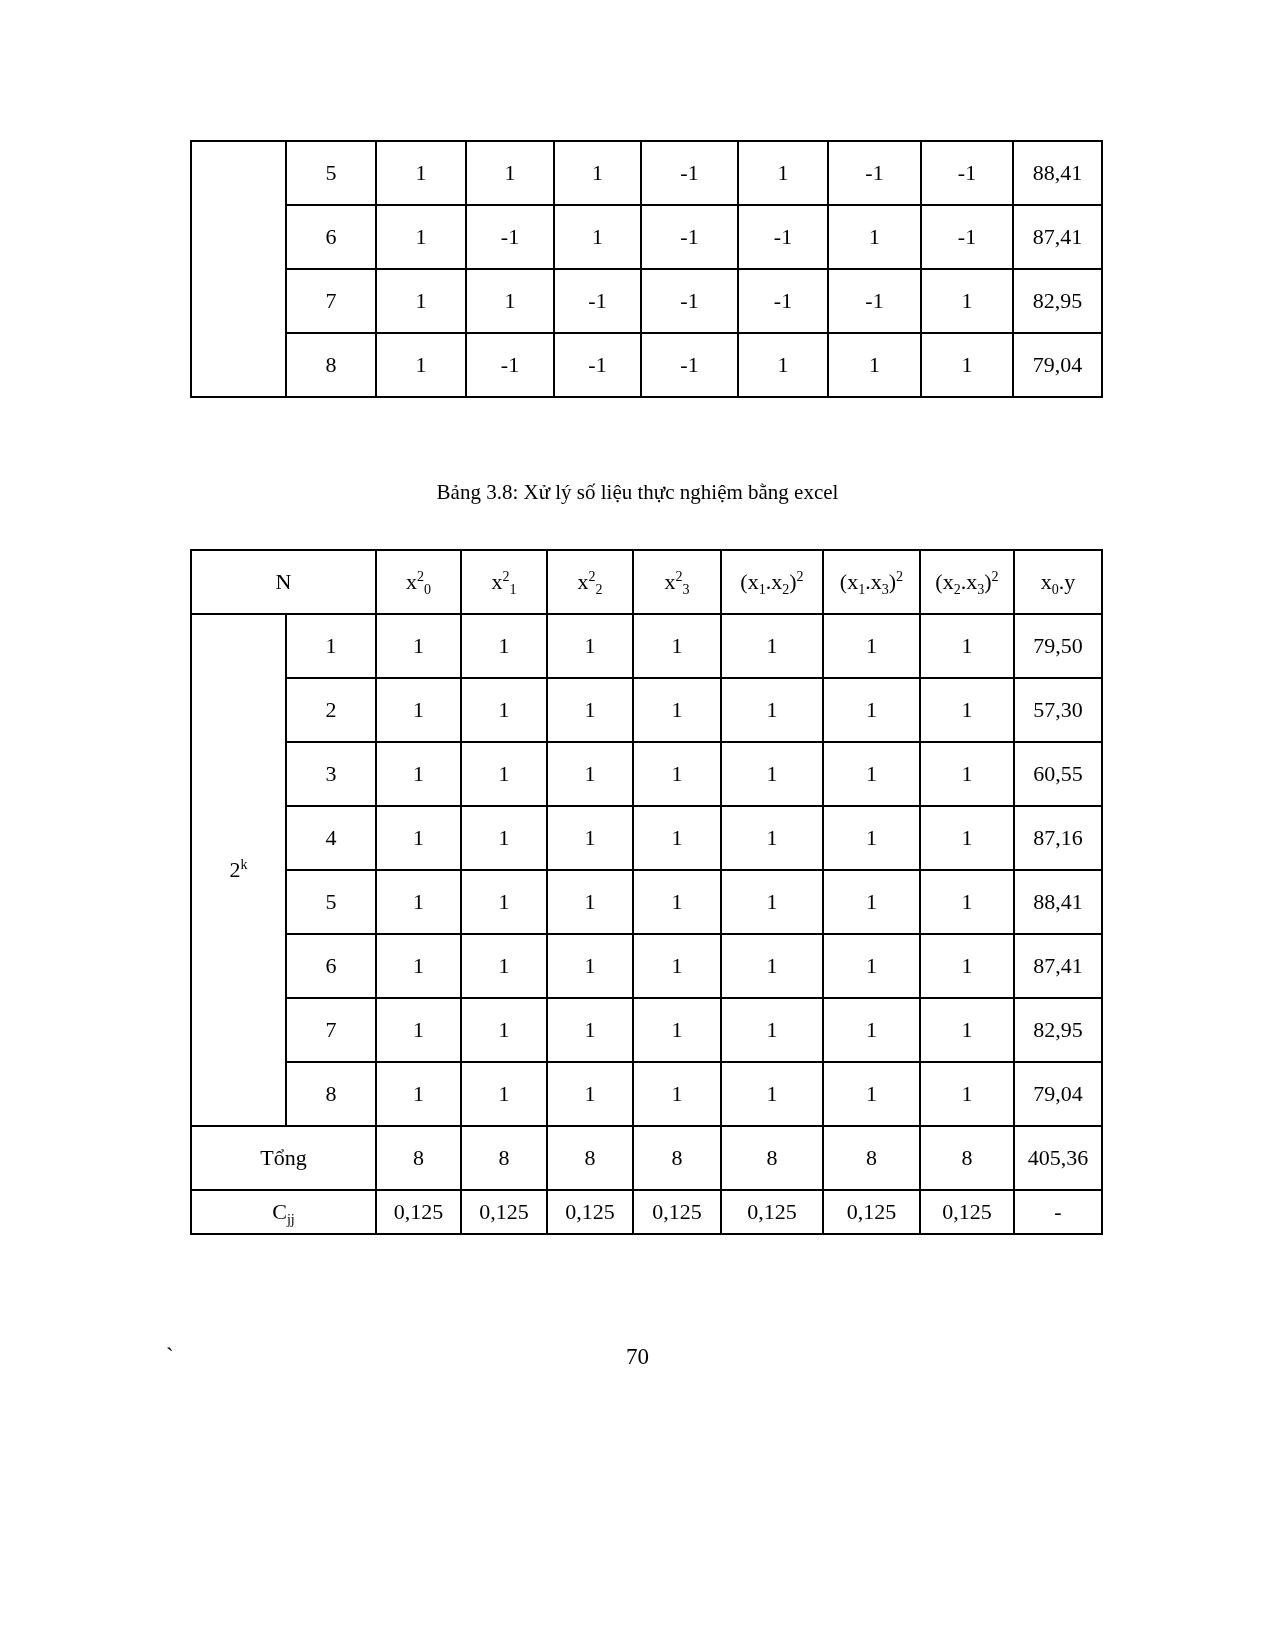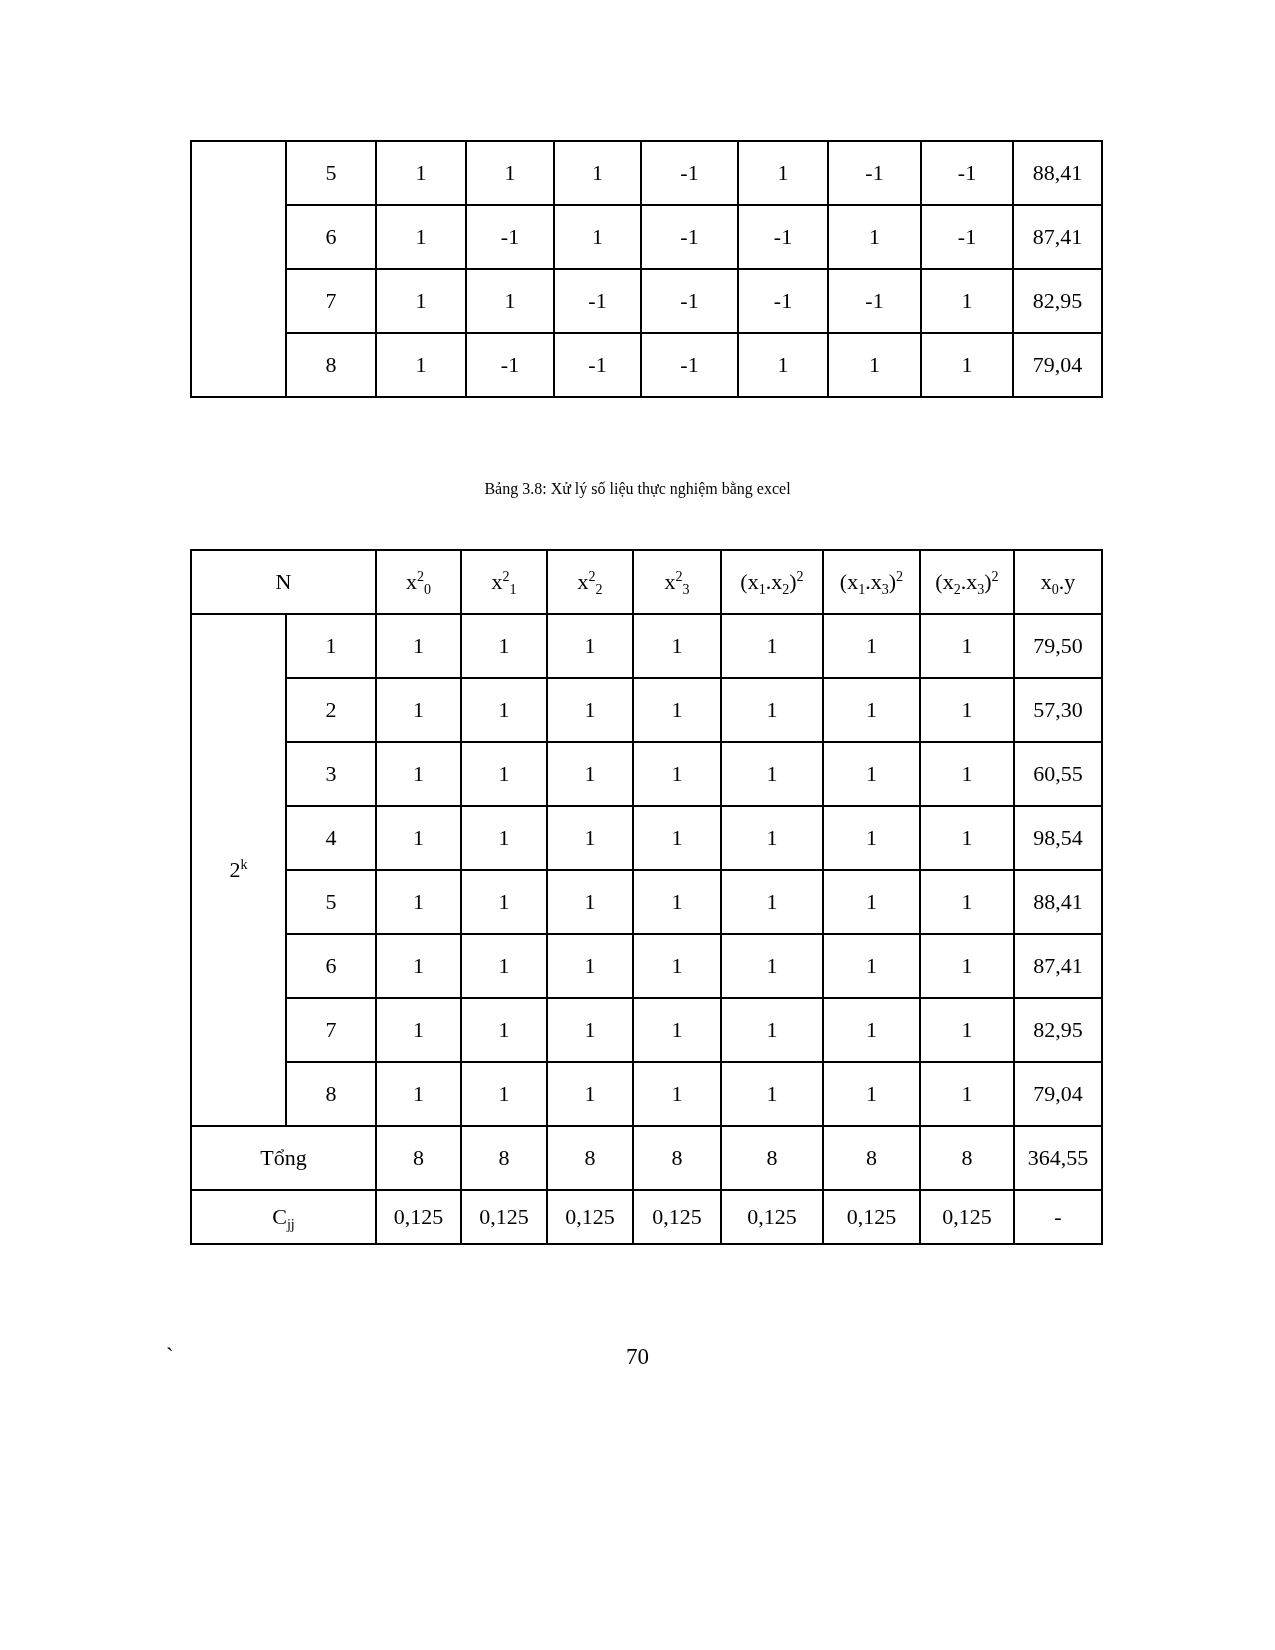--- a/index.html
+++ b/index.html
@@ -23,27 +23,27 @@
     vertical-align: middle;
     font-size: 22px;
     padding: 0;
     overflow: hidden;
   }
   sup, sub { font-size: 64%; line-height: 0; }
   .top-table { left: 190px; top: 140px; }
   .top-table td { height: 64px; }
   .main-table { left: 190px; top: 549px; }
   .main-table td { height: 64px; }
-  .main-table tr.cjj-row td { height: 54px; }
+  .main-table tr.cjj-row td { height: 44px; }
   .caption {
     position: absolute;
     left: 0; top: 480px;
     width: 100%;
     text-align: center;
-    font-size: 16px;
+    font-size: 21px;
   }
   .page-number {
     position: absolute;
     left: 0; top: 1344px;
     width: 100%;
     text-align: center;
     font-size: 23px;
   }
   .stray-mark {
     position: absolute;
@@ -179,21 +179,21 @@
     </tr>
     <tr>
       <td>4</td>
       <td>1</td>
       <td>1</td>
       <td>1</td>
       <td>1</td>
       <td>1</td>
       <td>1</td>
       <td>1</td>
-      <td>98,54</td>
+      <td>87,16</td>
     </tr>
     <tr>
       <td>5</td>
       <td>1</td>
       <td>1</td>
       <td>1</td>
       <td>1</td>
       <td>1</td>
       <td>1</td>
       <td>1</td>
@@ -234,21 +234,21 @@
     </tr>
     <tr>
       <td colspan="2">Tổng</td>
       <td>8</td>
       <td>8</td>
       <td>8</td>
       <td>8</td>
       <td>8</td>
       <td>8</td>
       <td>8</td>
-      <td>364,55</td>
+      <td>405,36</td>
     </tr>
     <tr class="cjj-row">
       <td colspan="2">C<sub>jj</sub></td>
       <td>0,125</td>
       <td>0,125</td>
       <td>0,125</td>
       <td>0,125</td>
       <td>0,125</td>
       <td>0,125</td>
       <td>0,125</td>

